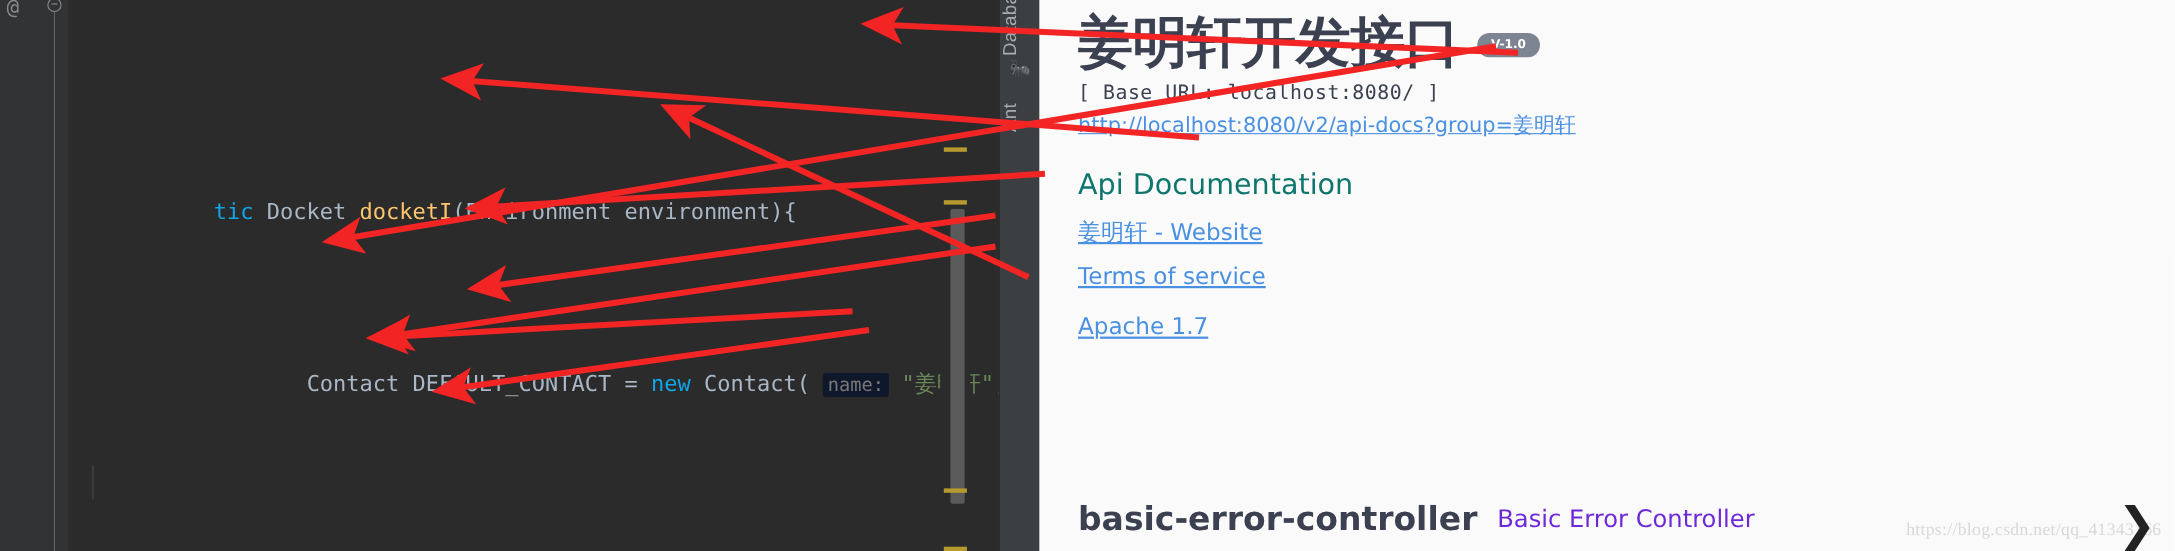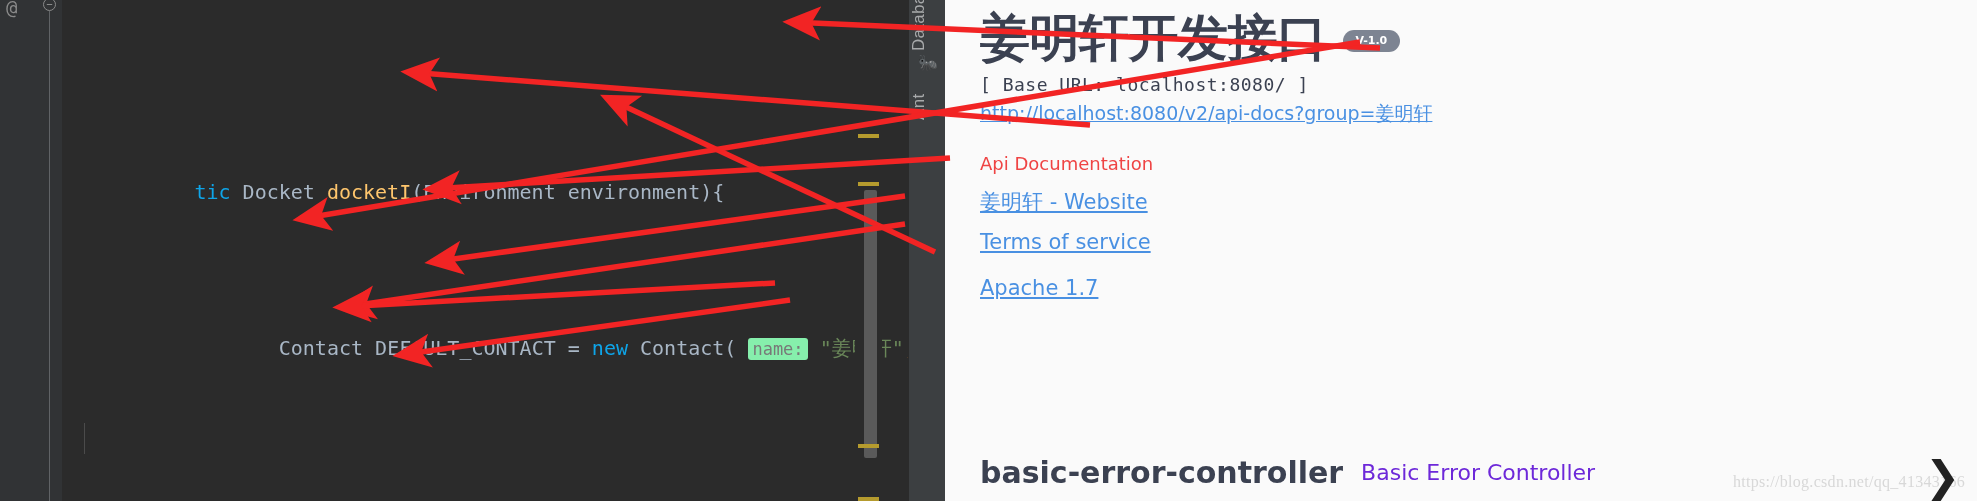--- a/index.html
+++ b/index.html
@@ -93,21 +93,21 @@
     background: #4b4b4b;
   }
   .kw { color: #0ea5e9; }
   .typ { color: #a9b7c6; }
   .mth { color: #ffc66d; margin-top: 48px; }
   .str { color: #6a8759; }
   .punct { color: #a9b7c6; }
   .comma { color: #cc7832; }
   .hint {
     color: #787878;
-    background: #86efac;
+    background: #0f172a;
     border-radius: 3px;
     padding: 1px 4px;
     font-size: 17px;
   }
 
   
   #scroll-track {
     position: absolute;
     right: 63px; top: 0;
     width: 27px; height: 501px;
@@ -215,22 +215,22 @@
   }
   #sw-docs-link {
     display: inline-block;
     margin-top: 6px;
     font-family: "DejaVu Sans", sans-serif;
     font-size: 19px;
     color: #4990e2;
   }
   #sw-description {
     font-family: "DejaVu Sans", sans-serif;
-    font-size: 18px;
-    color: #ef4444;
+    font-size: 26px;
+    color: #0f766e;
     margin-top: 26px;
   }
   .sw-link {
     display: block;
     font-family: "DejaVu Sans", sans-serif;
     font-size: 21px;
     color: #4990e2;
     text-decoration: underline;
     margin-top: 14px;
     width: max-content;

